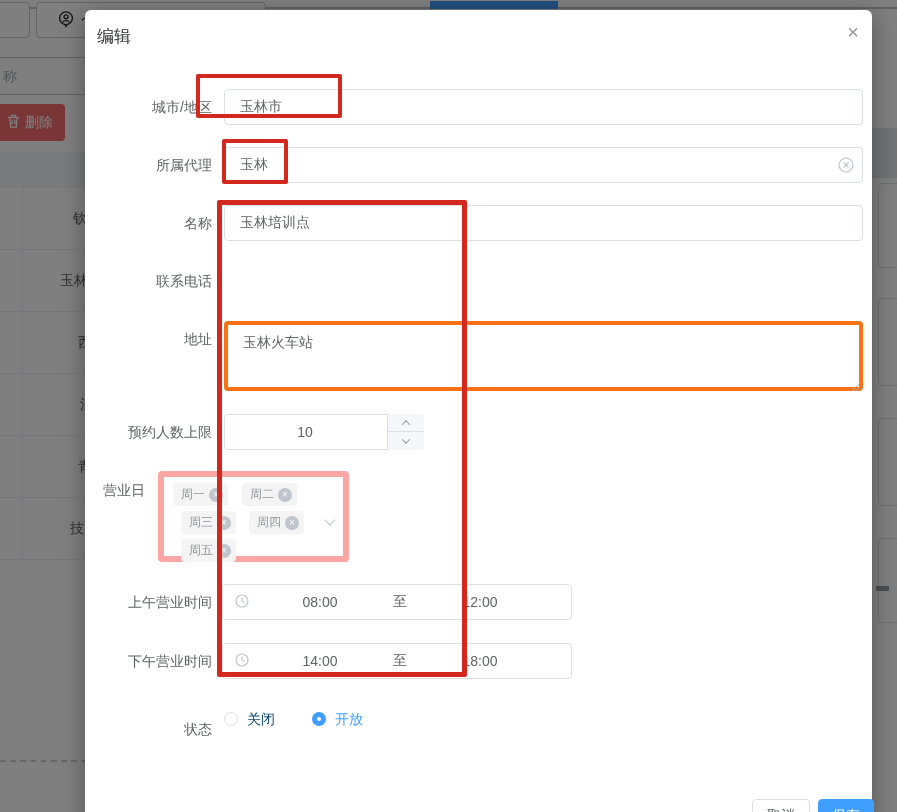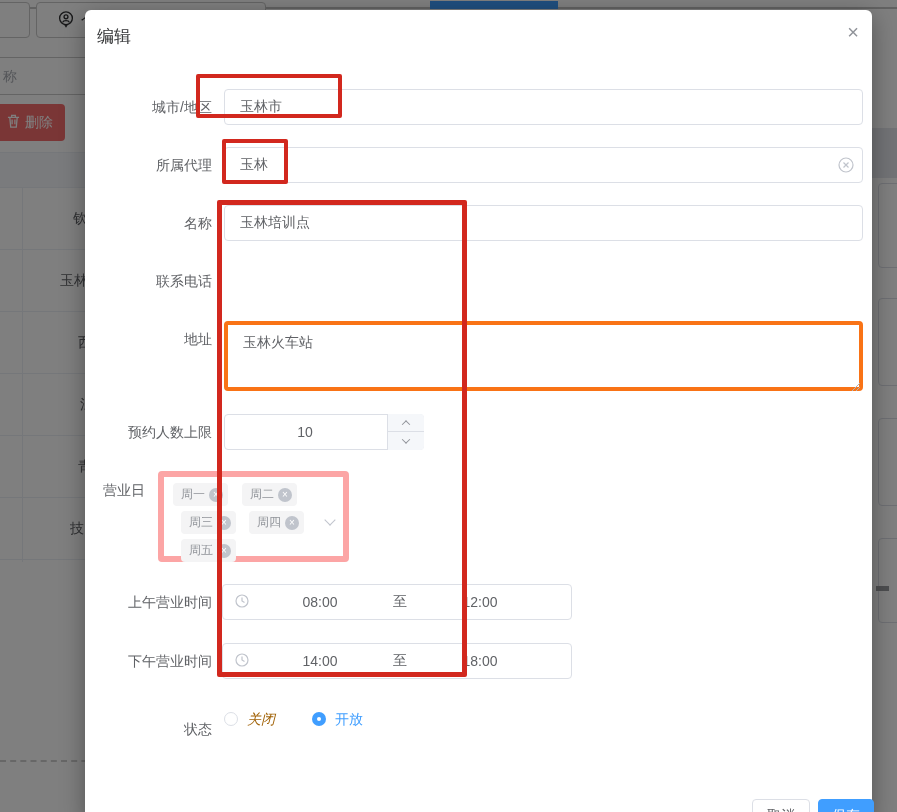--- a/index.html
+++ b/index.html
@@ -55,21 +55,21 @@
   .t1{ left:9px; top:6px; } .t2{ left:78px; top:6px; } .t3{ left:17px; top:34px; } .t4{ left:85px; top:34px; } .t5{ left:17px; top:62px; }
   .days-chev { position:absolute; left:162px; top:39px; width:8px; height:8px; border-bottom:1.5px solid #c0c4cc; border-right:1.5px solid #c0c4cc; transform:rotate(45deg); }
   .time-box { position:absolute; left:137px; width:350px; height:36px; border:1px solid #dcdfe6; border-radius:4px; display:flex; align-items:center; padding:0 20px 0 12px; font-size:14px; color:#606266; background:#fff; }
   .time-box .tpart { flex:1; text-align:center; }
   .tsep { padding:0 2px; }
   .radio { position:absolute; width:14px; height:14px; border-radius:50%; }
   .radio.off { left:139px; top:702px; border:1px solid #dcdfe6; background:#fff; }
   .radio.on { left:227px; top:702px; background:#409eff; }
   .radio.on::after { content:""; position:absolute; left:5px; top:5px; width:4px; height:4px; border-radius:50%; background:#fff; }
   .radio-lbl { position:absolute; top:695px; height:28px; line-height:28px; font-size:14px; }
-  .rl1 { left:162px; color:#a16207;font-style:italic; } .rl2 { left:250px; color:#409eff; }
+  .rl1 { left:162px; color:#0c4a6e; } .rl2 { left:250px; color:#409eff; }
   .btn { position:absolute; top:789px; height:32px; border-radius:4px; font-size:14px; text-align:center; line-height:30px; cursor:pointer; }
   .btn-cancel { left:667px; width:58px; background:#fff; border:1px solid #dcdfe6; color:#606266; }
   .btn-save { left:733px; width:56px; background:#409eff; border:1px solid #409eff; color:#fff; }
   
   .anno { position:absolute; border:4px solid #d2281e; border-radius:2px; z-index:30; pointer-events:none; }
   .anno-a { left:196px; top:74px; width:146px; height:44px; }
   .anno-b { left:222px; top:139px; width:66px; height:45px; }
   .anno-c { left:217px; top:200px; width:250px; height:477px; border-width:5px; }
 </style>
 </head>

